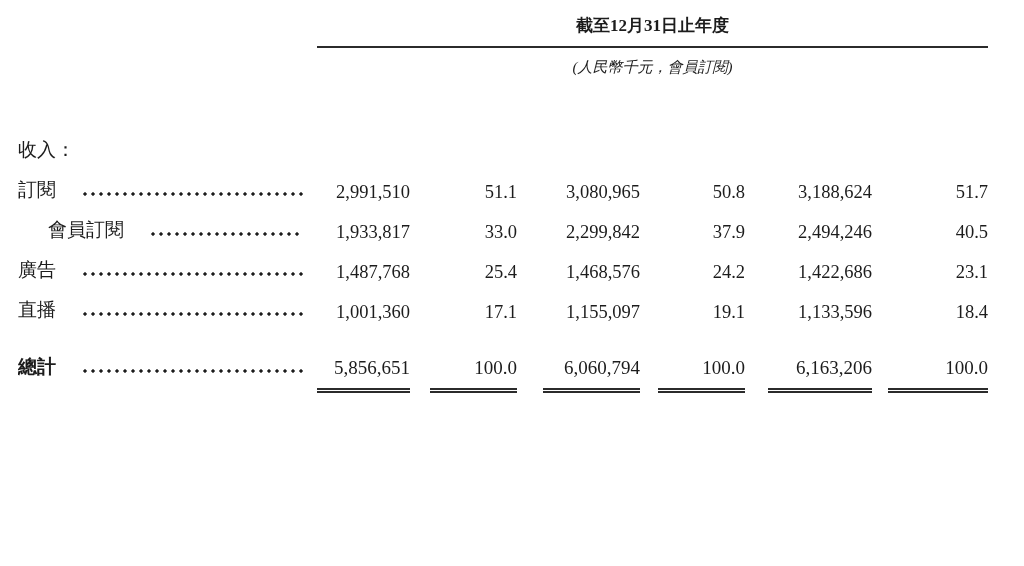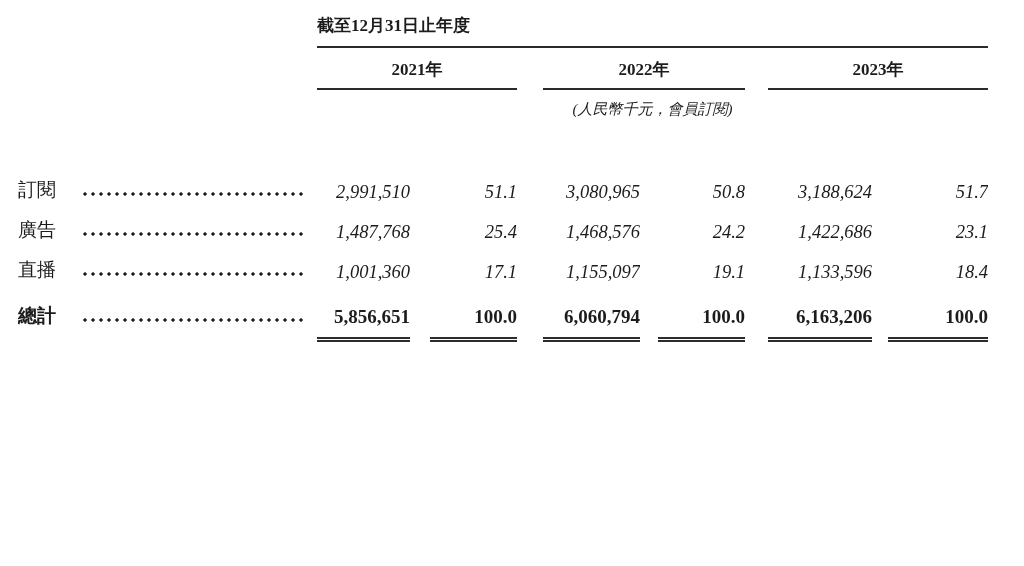--- a/index.html
+++ b/index.html
@@ -10,21 +10,21 @@
     font-family: "Liberation Serif", "DejaVu Serif", serif;
     overflow: hidden;
   }
   table.fin {
     border-collapse: collapse; table-layout: fixed;
     width: 970px; margin: 14px 0 0 18px;
   }
   td { padding: 0; overflow: hidden; }
   
   .title {
-    text-align: left; font-weight: bold; font-size: 17px;
+    text-align: center; font-weight: bold; font-size: 17px;
     padding-bottom: 9px; border-bottom: 2px solid #2b2b2b;
   }
   .year {
     text-align: center; font-weight: bold; font-size: 17px;
     padding: 10px 0 7px; border-bottom: 2px solid #2b2b2b;
   }
   .sub {
     text-align: center; font-weight: bold; font-size: 16px;
     padding: 12px 0 8px; border-bottom: 2px solid #2b2b2b;
   }
@@ -37,28 +37,28 @@
   .labflex { display: flex; align-items: baseline; min-width: 0; gap: 19px; }
   .labtext { font-size: 19px; white-space: nowrap; }
   .labtext.indent { padding-left: 30px; }
   .leader {
     flex: 1; height: 4px; align-self: flex-end;
     margin: 0 14px 7px 8px;
     background-image: radial-gradient(circle at 2px 2px, #1c1c1c 1.4px, transparent 1.9px);
     background-size: 8px 4px; background-repeat: repeat-x;
     background-position: left bottom;
   }
-  .num { text-align: right; font-size: 18.5px; font-style: italic; }
+  .num { text-align: right; font-size: 18.5px; }
   .last-data .num { border-bottom: 2px solid #2b2b2b; padding-bottom: 12px; }
   
   .total-row td { vertical-align: bottom; }
   .total-row .lab { padding: 14px 0 9px; }
-  .total-row .labtext { font-weight: bold; font-size: 19px; }
+  .total-row .labtext { font-weight: bold; font-size: 19px; margin-top: 11px; }
   .tnum {
-    text-align: right; font-weight: bold; font-size: 19px;
+    text-align: right; font-weight: normal; font-size: 19px;
     padding: 14px 0 9px; border-bottom: 2px solid #2b2b2b;
   }
   .dbl-row td { height: 3px; }
   .dbl-row .dline { border-bottom: 2px solid #2b2b2b; }
 </style>
 </head>
 <body>
 
 <table class="fin">
   <colgroup>
@@ -75,39 +75,35 @@
       <col style="width:16px">
       <col style="width:100px">
   </colgroup>
 
   <tbody>
       <tr>
     <td></td>
     <td colspan="11" class="title">截至12月31日止年度</td>
   </tr>
 
-  <tr>
-    <td></td>
-    <td colspan="3" class="year">2021年</td>
-    <td></td>
-    <td colspan="3" class="year">2022年</td>
-    <td></td>
-    <td colspan="3" class="year">2023年</td>
-  </tr>
 
 
   <tr>
     <td></td>
     <td colspan="11" class="note">(人民幣千元，會員訂閱)</td>
   </tr>
 
   <tr class="vspace">
         <td colspan="12"></td>
       </tr>
 
+  <tr class="section-row">
+    <td class="lab"><span class="section-label">收入：</span></td>
+    <td colspan="11"></td>
+  </tr>
 
   <tr class="data-row">
     <td class="lab">
           <div class="labflex">
             <span class="labtext">訂閱</span>
             <span class="leader"></span>
           </div>
         </td>
     <td class="num">2,991,510</td>
     <td></td>
@@ -115,20 +111,39 @@
     <td></td>
     <td class="num">3,080,965</td>
     <td></td>
     <td class="num">50.8</td>
     <td></td>
     <td class="num">3,188,624</td>
     <td></td>
     <td class="num">51.7</td>
   </tr>
 
+  <tr class="data-row">
+    <td class="lab">
+          <div class="labflex">
+            <span class="labtext indent">會員訂閱</span>
+            <span class="leader"></span>
+          </div>
+        </td>
+    <td class="num">1,933,817</td>
+    <td></td>
+    <td class="num">33.0</td>
+    <td></td>
+    <td class="num">2,299,842</td>
+    <td></td>
+    <td class="num">37.9</td>
+    <td></td>
+    <td class="num">2,494,246</td>
+    <td></td>
+    <td class="num">40.5</td>
+  </tr>
 
 
   <tr class="data-row">
     <td class="lab">
           <div class="labflex">
             <span class="labtext">廣告</span>
             <span class="leader"></span>
           </div>
         </td>
     <td class="num">1,487,768</td>

